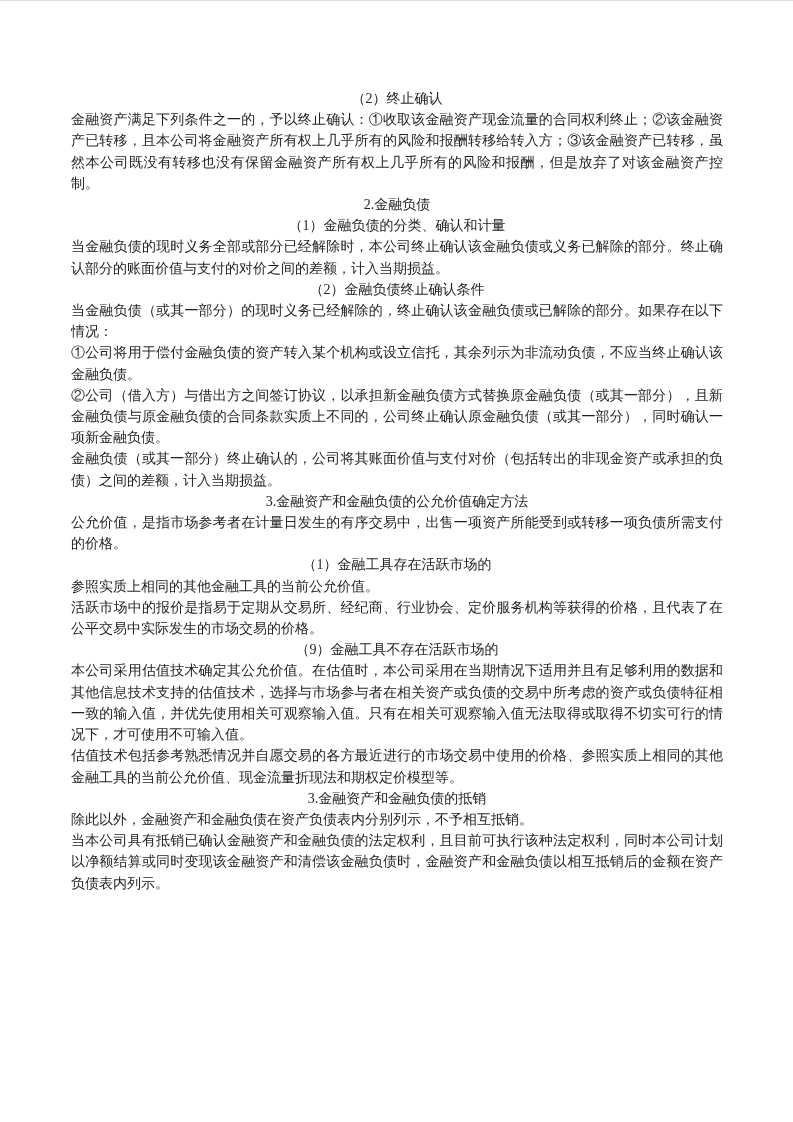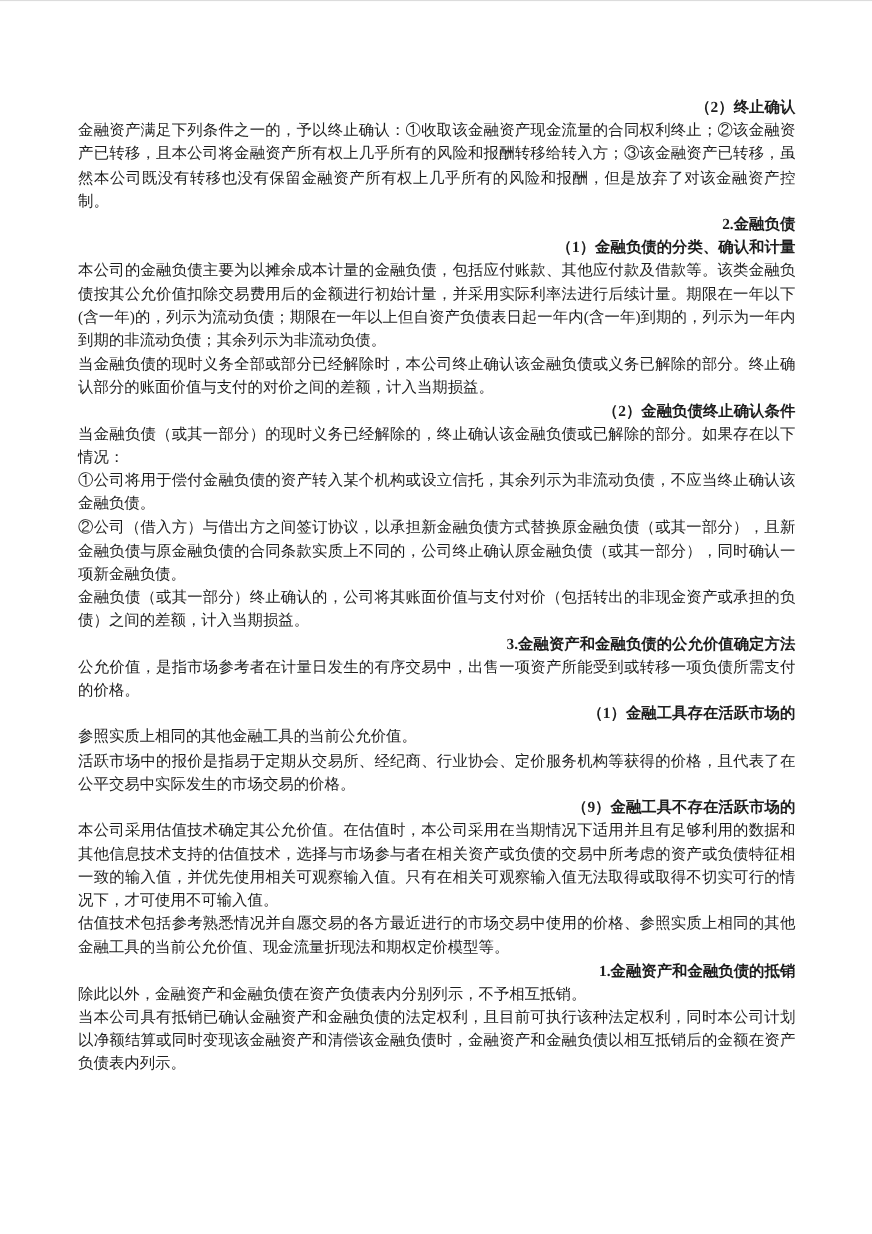--- a/index.html
+++ b/index.html
@@ -33,46 +33,44 @@
     font-family: "Liberation Serif", "DejaVu Serif", serif;
     font-size: 14px;
     line-height: 21.2px;
     color: #1e1e1e;
     text-align: justify;
     text-justify: inter-ideograph;
     word-break: break-all;
     overflow-wrap: break-word;
   }
   .para.heading {
-    text-align: right;
-    font-weight: bold;
+    text-align: center;
   }
 </style>
 </head>
 <body>
 
 <div class="page">
   <div class="top-edge"></div>
   <div class="doc-body">
       <p class="para heading">（2）终止确认</p>
       <p class="para body">金融资产满足下列条件之一的，予以终止确认：①收取该金融资产现金流量的合同权利终止；②该金融资产已转移，且本公司将金融资产所有权上几乎所有的风险和报酬转移给转入方；③该金融资产已转移，虽然本公司既没有转移也没有保留金融资产所有权上几乎所有的风险和报酬，但是放弃了对该金融资产控制。</p>
       <p class="para heading">2.金融负债</p>
       <p class="para heading">（1）金融负债的分类、确认和计量</p>
-      <p class="para body">本公司的金融负债主要为以摊余成本计量的金融负债，包括应付账款、其他应付款及借款等。该类金融负债按其公允价值扣除交易费用后的金额进行初始计量，并采用实际利率法进行后续计量。期限在一年以下(含一年)的，列示为流动负债；期限在一年以上但自资产负债表日起一年内(含一年)到期的，列示为一年内到期的非流动负债；其余列示为非流动负债。</p>
       <p class="para body">当金融负债的现时义务全部或部分已经解除时，本公司终止确认该金融负债或义务已解除的部分。终止确认部分的账面价值与支付的对价之间的差额，计入当期损益。</p>
       <p class="para heading">（2）金融负债终止确认条件</p>
       <p class="para body">当金融负债（或其一部分）的现时义务已经解除的，终止确认该金融负债或已解除的部分。如果存在以下情况：</p>
       <p class="para body">①公司将用于偿付金融负债的资产转入某个机构或设立信托，其余列示为非流动负债，不应当终止确认该金融负债。</p>
       <p class="para body">②公司（借入方）与借出方之间签订协议，以承担新金融负债方式替换原金融负债（或其一部分），且新金融负债与原金融负债的合同条款实质上不同的，公司终止确认原金融负债（或其一部分），同时确认一项新金融负债。</p>
       <p class="para body">金融负债（或其一部分）终止确认的，公司将其账面价值与支付对价（包括转出的非现金资产或承担的负债）之间的差额，计入当期损益。</p>
       <p class="para heading">3.金融资产和金融负债的公允价值确定方法</p>
       <p class="para body">公允价值，是指市场参考者在计量日发生的有序交易中，出售一项资产所能受到或转移一项负债所需支付的价格。</p>
       <p class="para heading">（1）金融工具存在活跃市场的</p>
       <p class="para body">参照实质上相同的其他金融工具的当前公允价值。</p>
       <p class="para body">活跃市场中的报价是指易于定期从交易所、经纪商、行业协会、定价服务机构等获得的价格，且代表了在公平交易中实际发生的市场交易的价格。</p>
       <p class="para heading">（9）金融工具不存在活跃市场的</p>
       <p class="para body">本公司采用估值技术确定其公允价值。在估值时，本公司采用在当期情况下适用并且有足够利用的数据和其他信息技术支持的估值技术，选择与市场参与者在相关资产或负债的交易中所考虑的资产或负债特征相一致的输入值，并优先使用相关可观察输入值。只有在相关可观察输入值无法取得或取得不切实可行的情况下，才可使用不可输入值。</p>
       <p class="para body">估值技术包括参考熟悉情况并自愿交易的各方最近进行的市场交易中使用的价格、参照实质上相同的其他金融工具的当前公允价值、现金流量折现法和期权定价模型等。</p>
-      <p class="para heading">1.金融资产和金融负债的抵销</p>
+      <p class="para heading">3.金融资产和金融负债的抵销</p>
       <p class="para body">除此以外，金融资产和金融负债在资产负债表内分别列示，不予相互抵销。</p>
       <p class="para body">当本公司具有抵销已确认金融资产和金融负债的法定权利，且目前可执行该种法定权利，同时本公司计划以净额结算或同时变现该金融资产和清偿该金融负债时，金融资产和金融负债以相互抵销后的金额在资产负债表内列示。</p>
     </div>
 </div>
 
 </body></html>

